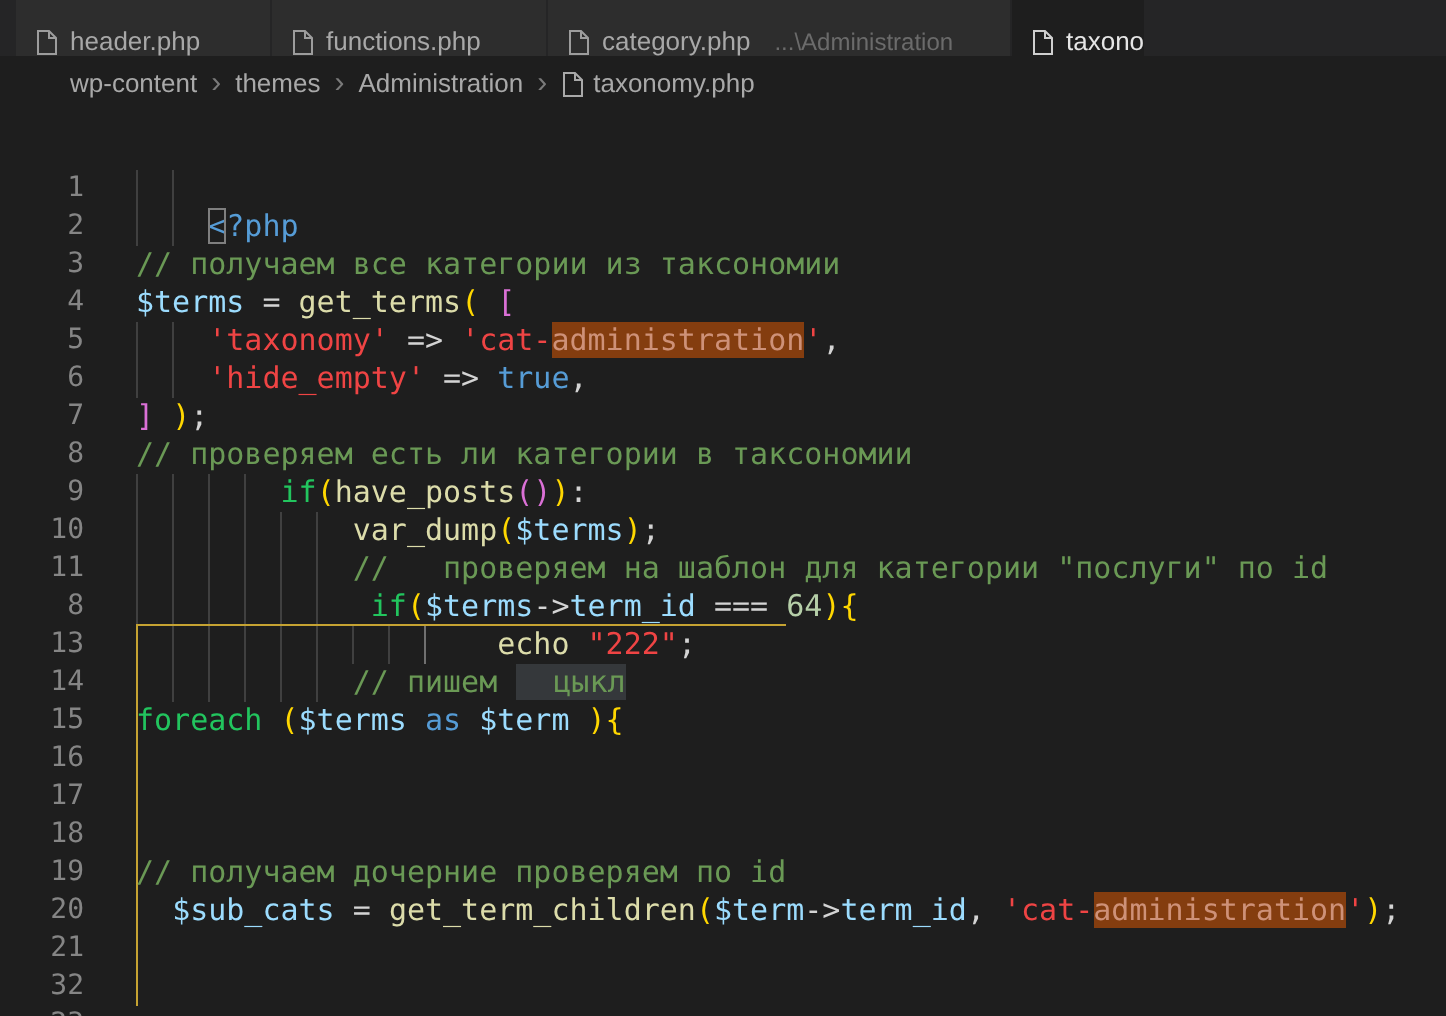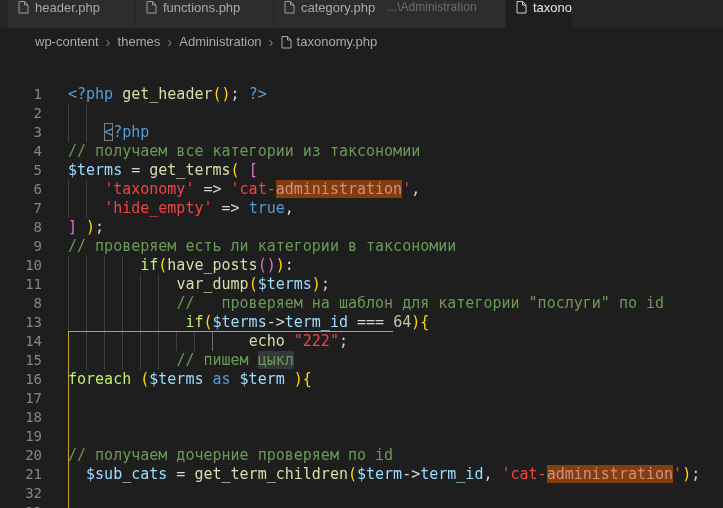--- a/index.html
+++ b/index.html
@@ -7,21 +7,21 @@
   .window{
     position:relative; width:723px; height:508px; overflow:hidden;
     background:#1e1e1e; font-family:"Liberation Sans", sans-serif;
   }
   
   .tabbar{
     display:flex; height:28px; background:#252526; padding-left:8px;
     overflow:hidden; align-items:stretch;
   }
   .tab{
-    display:flex; align-items:flex-start; gap:6px; padding:0 10px;
+    display:flex; align-items:flex-end; gap:6px; padding:0 10px;
     background:#2d2d2d; margin-right:1px; white-space:nowrap; overflow:hidden;
     flex:0 0 auto; font-size:13px; color:#a8a8a8; cursor:pointer;
   }
   .tab.active{ background:#1e1e1e; color:#e6e6e6; }
   .tab .desc{ color:#6b6b6b; margin-left:6px; font-size:12px; }
   .ficon{ flex:0 0 auto; display:inline-block; }
   
   .breadcrumb{
     height:27px; display:flex; align-items:center; gap:7px;
     padding-left:35px; background:#1e1e1e; font-size:13px; color:#a9a9a9;
@@ -43,31 +43,31 @@
   }
   .code-line{ position:relative; height:19px; white-space:pre; }
   .toks{ position:relative; z-index:2; }
   .gd{ position:absolute; top:0; width:1px; height:19px; z-index:1; }
   .gd-g{ background:#404040; }
   .gd-a{ background:#707070; }
   .gd-y{ background:#c5a332; }
   .bracket-underline{ position:absolute; bottom:0; height:1px; background:#c5a332; z-index:1; }
   
   .tk-tag{ color:#569CD6; }
-  .tk-kw{ color:#bef264; }
+  .tk-kw{ color:#22c55e; }
   .tk-fn{ color:#DCDCAA; }
   .tk-var{ color:#9CDCFE; }
   .tk-str{ color:#ef4444; }
   .tk-num{ color:#B5CEA8; }
   .tk-pl{ color:#D4D4D4; }
   .tk-cm{ color:#6A9955; }
   .tk-b1{ color:#FFD700; }
   .tk-b2{ color:#DA70D6; }
   .tk-strhl{ color:#CE9178; background:rgba(234,92,0,0.5); }
-  .tk-cmsel{ color:#6A9955; background:rgba(160,180,195,0.18); }
+  .tk-cmsel{ color:#6A9955; background:rgba(160,180,195,0.18);padding-left:19px; }
   .tk-tagbox{ color:#569CD6; outline:1px solid #7f7f7f; outline-offset:-1px; }
 </style>
 </head>
 <body>
 
 <div class="window">
   <div class="tabbar">
       <div class="tab" style="width: 127px;">
         <svg width="11" height="14" viewBox="0 0 11 14" class="ficon">
           <path d="M1 1.5 h5.5 l3.5 3.5 v8 h-9 z" fill="none" stroke="#9d9d9d" stroke-width="1"></path>
@@ -133,21 +133,20 @@
         <div>16</div>
         <div>17</div>
         <div>18</div>
         <div>19</div>
         <div>20</div>
         <div>21</div>
         <div>32</div>
         <div>23</div>
       </div>
     <div class="code">
-        <div class="code-line"><span class="toks"><span class="tk-tag">&lt;?php</span><span class="tk-pl"> </span><span class="tk-fn">get_header</span><span class="tk-b1">()</span><span class="tk-pl">; </span><span class="tk-tag">?&gt;</span></span></div>
         <div class="code-line"><span class="gd gd-g" style="left: 0px;"></span><span class="gd gd-g" style="left: 18.062px;"></span><span class="toks"></span></div>
         <div class="code-line"><span class="gd gd-g" style="left: 0px;"></span><span class="gd gd-g" style="left: 18.062px;"></span><span class="toks"><span class="tk-pl">    </span><span class="tk-tagbox">&lt;</span><span class="tk-tag">?php</span></span></div>
         <div class="code-line"><span class="toks"><span class="tk-cm">// получаем все категории из таксономии</span></span></div>
         <div class="code-line"><span class="toks"><span class="tk-var">$terms</span><span class="tk-pl"> = </span><span class="tk-fn">get_terms</span><span class="tk-b1">(</span><span class="tk-pl"> </span><span class="tk-b2">[</span></span></div>
         <div class="code-line"><span class="gd gd-g" style="left: 0px;"></span><span class="gd gd-g" style="left: 18.062px;"></span><span class="toks"><span class="tk-pl">    </span><span class="tk-str">'taxonomy'</span><span class="tk-pl"> =&gt; </span><span class="tk-str">'cat-</span><span class="tk-strhl">administration</span><span class="tk-str">'</span><span class="tk-pl">,</span></span></div>
         <div class="code-line"><span class="gd gd-g" style="left: 0px;"></span><span class="gd gd-g" style="left: 18.062px;"></span><span class="toks"><span class="tk-pl">    </span><span class="tk-str">'hide_empty'</span><span class="tk-pl"> =&gt; </span><span class="tk-tag">true</span><span class="tk-pl">,</span></span></div>
         <div class="code-line"><span class="toks"><span class="tk-b2">]</span><span class="tk-pl"> </span><span class="tk-b1">)</span><span class="tk-pl">;</span></span></div>
         <div class="code-line"><span class="toks"><span class="tk-cm">// проверяем есть ли категории в таксономии</span></span></div>
         <div class="code-line"><span class="gd gd-g" style="left: 0px;"></span><span class="gd gd-g" style="left: 18.062px;"></span><span class="gd gd-g" style="left: 36.124px;"></span><span class="gd gd-g" style="left: 54.186px;"></span><span class="toks"><span class="tk-pl">        </span><span class="tk-kw">if</span><span class="tk-b1">(</span><span class="tk-fn">have_posts</span><span class="tk-b2">()</span><span class="tk-b1">)</span><span class="tk-pl">:</span></span></div>
         <div class="code-line"><span class="gd gd-g" style="left: 0px;"></span><span class="gd gd-g" style="left: 18.062px;"></span><span class="gd gd-g" style="left: 36.124px;"></span><span class="gd gd-g" style="left: 54.186px;"></span><span class="gd gd-g" style="left: 72.248px;"></span><span class="gd gd-g" style="left: 90.31px;"></span><span class="toks"><span class="tk-pl">            </span><span class="tk-fn">var_dump</span><span class="tk-b1">(</span><span class="tk-var">$terms</span><span class="tk-b1">)</span><span class="tk-pl">;</span></span></div>

